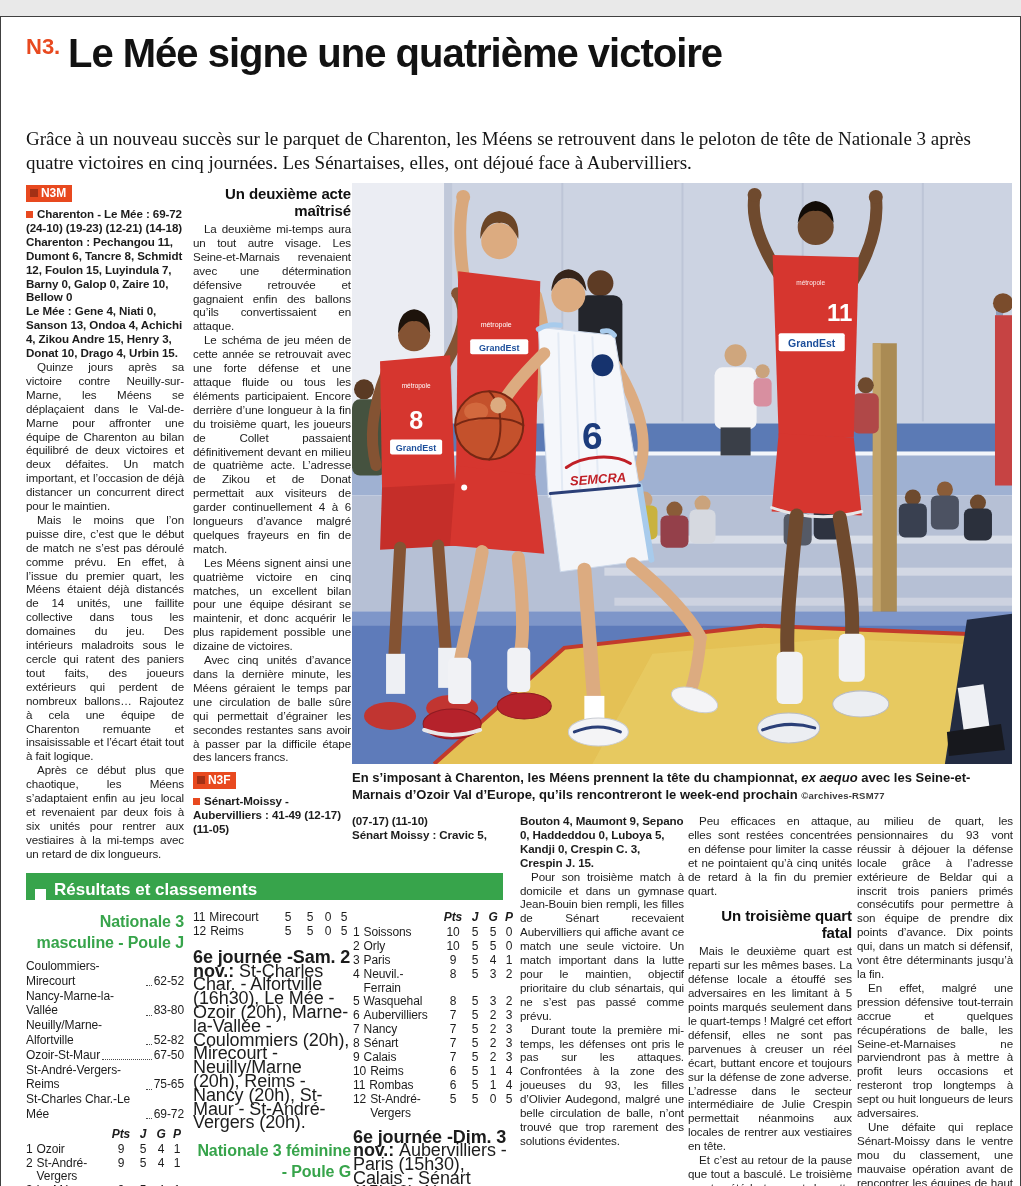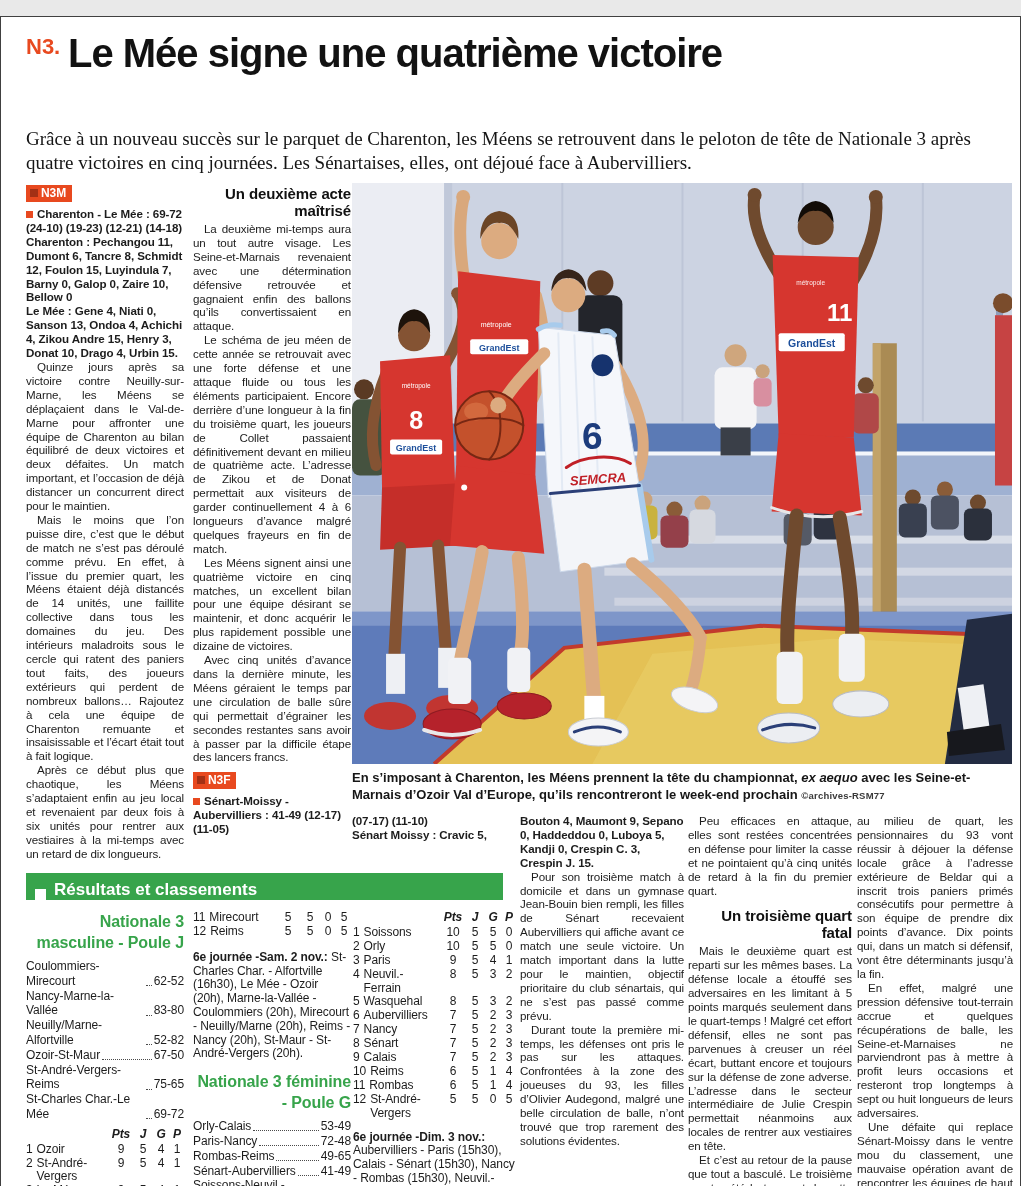--- a/index.html
+++ b/index.html
@@ -45,21 +45,21 @@
   .rname{text-align:left;}
   .rdots{flex:1;min-width:6px;border-bottom:1.3px dotted #4a4a4a;margin:0 2px 2.5px 2px;}
   .rscore{white-space:nowrap;}
   .strow{display:flex;line-height:13.9px;font-size:12px;text-align:left;}
   .stname{flex:1;display:flex;}
   .stname .rk{margin-right:4px;}
   .stn{width:26px;text-align:center;}
   .stn2{width:18px;text-align:center;}
   .stn3{width:14px;text-align:center;}
   .sthead{font-weight:bold;margin-bottom:1px;font-style:italic;}
-  .sched{font-size:12px;line-height:13.8px;text-align:left;margin:0;}
+  .sched{font-size:18px;line-height:13.8px;text-align:left;margin:0;}
   .gap6{height:6px;}.gap10{height:10px;}.gap12{height:12px;}
   
   .bottom-band{position:absolute;left:7px;right:7px;bottom:2px;height:8px;background:#7d8084;}
 </style>
 </head>
 <body>
 
 <div class="page">
 
   <div class="headline">

